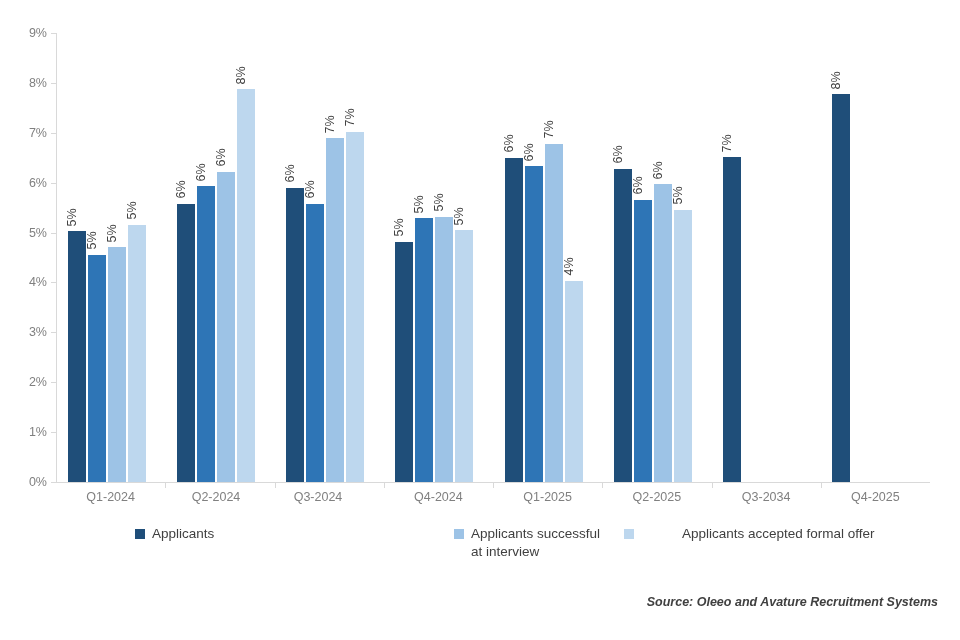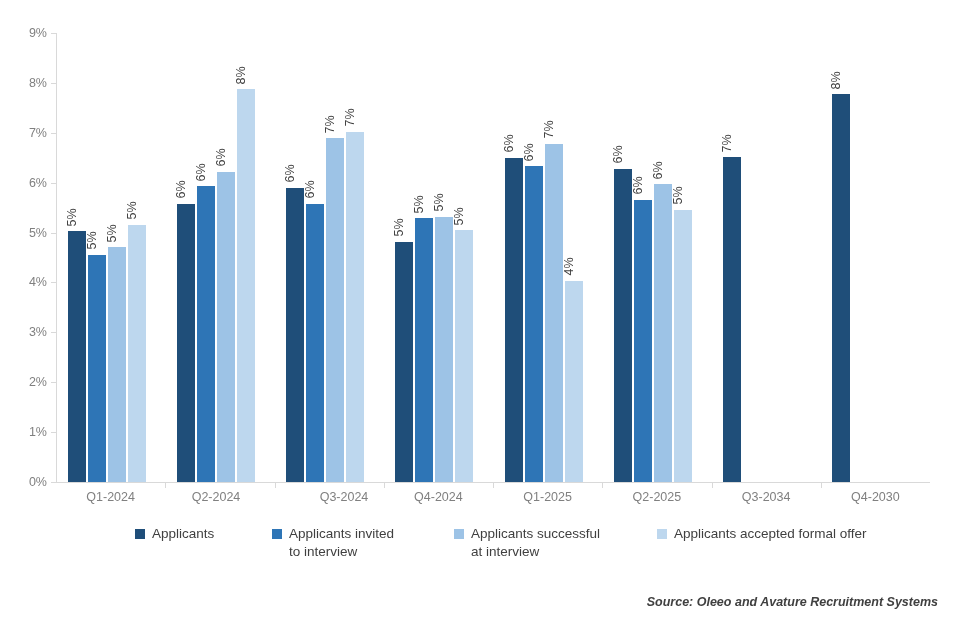--- a/index.html
+++ b/index.html
@@ -199,31 +199,31 @@
         <div class="y-row" style="top: 0px;">
           <div class="y-tick"></div>
           <div class="y-label">9%</div>
         </div>
       </div>
     <div id="x-axis">
         <div class="x-group-label" style="left: 54.625px;">Q1-2024</div>
         <div class="x-tick" style="left: 109.25px;"></div>
         <div class="x-group-label" style="left: 154px; margin-left: 6px;">Q2-2024</div>
         <div class="x-tick" style="left: 218.5px;"></div>
-        <div class="x-group-label" style="left: 288px;">Q3-2024</div>
+        <div class="x-group-label" style="left: 262px;">Q3-2024</div>
         <div class="x-tick" style="left: 327.75px;"></div>
         <div class="x-group-label" style="left: 382.375px;">Q4-2024</div>
         <div class="x-tick" style="left: 437px;"></div>
         <div class="x-group-label" style="left: 491.625px;">Q1-2025</div>
         <div class="x-tick" style="left: 546.25px;"></div>
         <div class="x-group-label" style="left: 600.875px;">Q2-2025</div>
         <div class="x-tick" style="left: 655.5px;"></div>
         <div class="x-group-label" style="left: 710.125px;">Q3-2034</div>
         <div class="x-tick" style="left: 764.75px;"></div>
-        <div class="x-group-label" style="left: 819.375px;">Q4-2030</div>
+        <div class="x-group-label" style="left: 819.375px;">Q4-2025</div>
       </div>
     <div id="bars-layer">
         <div class="group" style="left: 0px; width: 109.25px;">
           <div class="bar" title="Applicants — Q1-2024" style="left: 11.625px; width: 18px; height: 250.941px; background: rgb(31, 78, 121);">
             <div class="bar-value">5%</div>
           </div>
           <div class="bar" title="Applicants invited to interview — Q1-2024" style="left: 31.625px; width: 18px; height: 227.493px; background: rgb(46, 117, 182);">
             <div class="bar-value">5%</div>
           </div>
           <div class="bar" title="Applicants successful at interview — Q1-2024" style="left: 51.625px; width: 18px; height: 234.977px; background: rgb(157, 195, 230);">
@@ -314,30 +314,25 @@
           </div>
         </div>
       </div>
   </div>
 
   <div class="legend" id="legend">
       <div class="legend-item" style="left: 79px; justify-content: flex-end;">
         <span class="legend-swatch" style="background: rgb(31, 78, 121);"></span>
         <span class="legend-label">Applicants</span>
       </div>
-      <div class="legend-item" style="left: 216px;">
-        <span class="legend-swatch" style="background: rgb(46, 117, 182);"></span>
-        <span class="legend-label">Applicants invited
-to interview</span>
-      </div>
       <div class="legend-item" style="left: 398px;">
         <span class="legend-swatch" style="background: rgb(157, 195, 230);"></span>
         <span class="legend-label">Applicants successful
 at interview</span>
       </div>
-      <div class="legend-item" style="left: 601px;">
+      <div class="legend-item" style="left: 568px; gap: 41px;">
         <span class="legend-swatch" style="background: rgb(189, 215, 238);"></span>
         <span class="legend-label">Applicants accepted formal offer</span>
       </div>
     </div>
 
   <div class="source-note">Source: Oleeo and Avature  Recruitment Systems</div>
 </div>
 
 </body></html>

